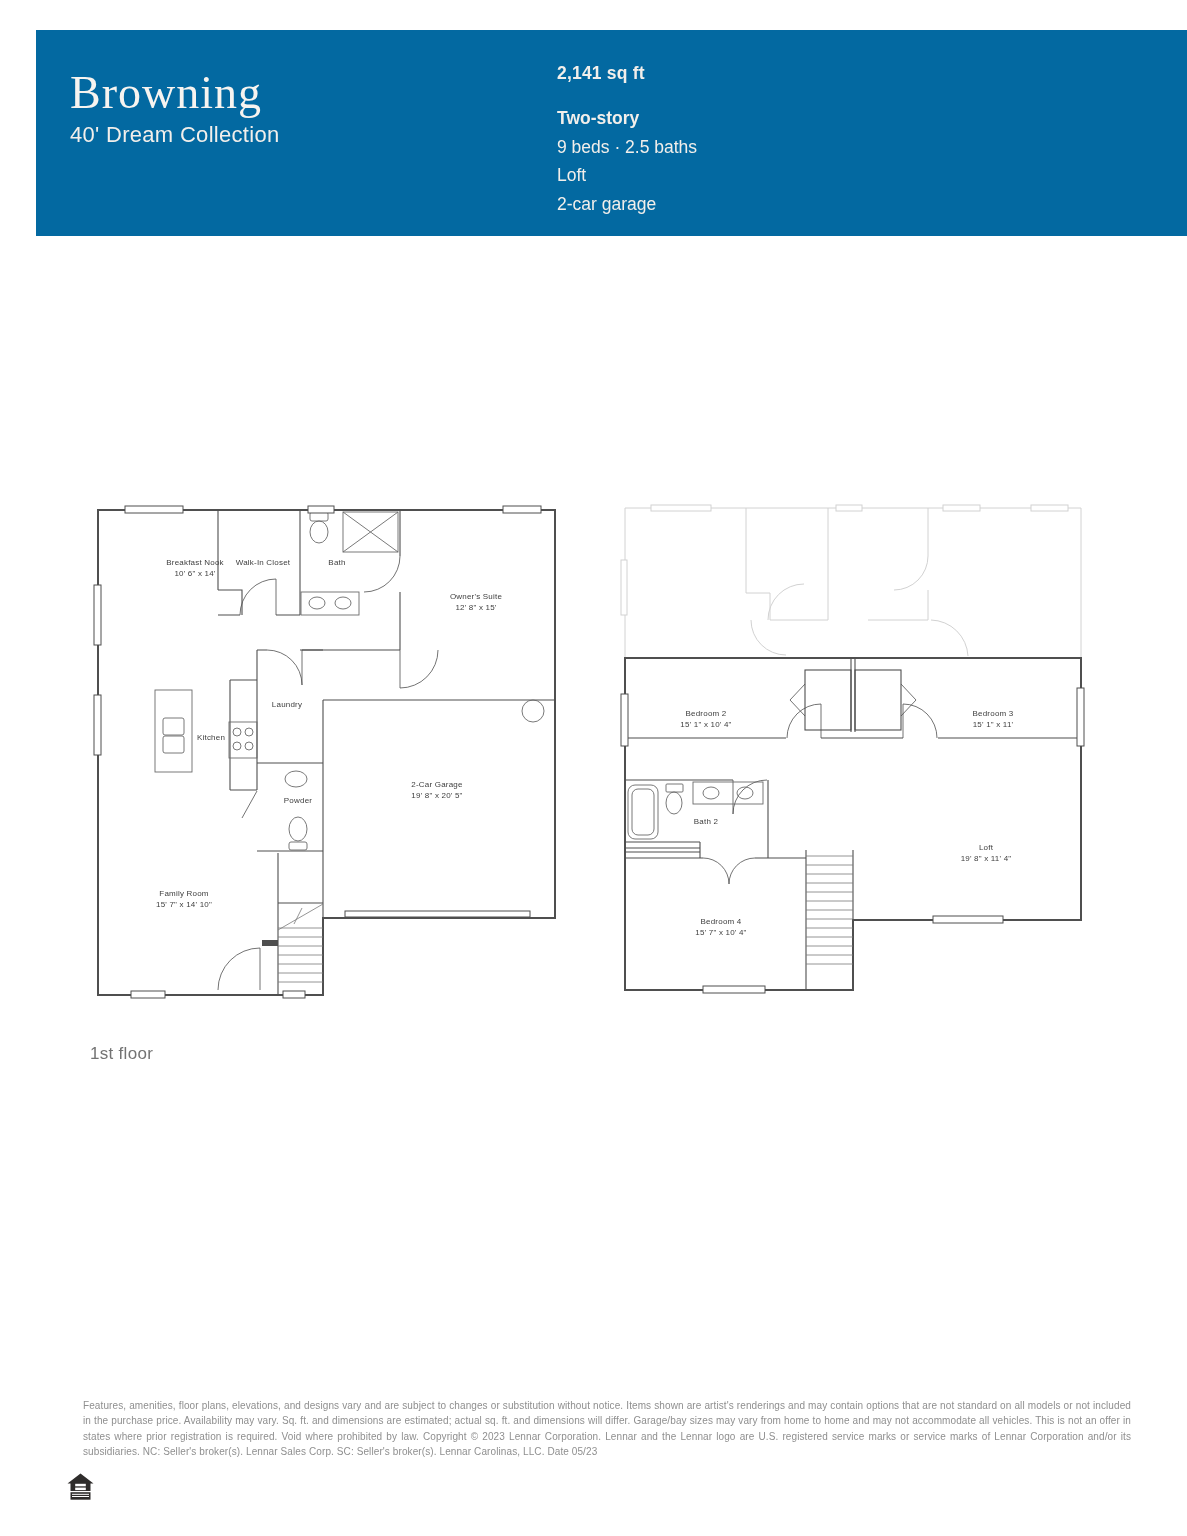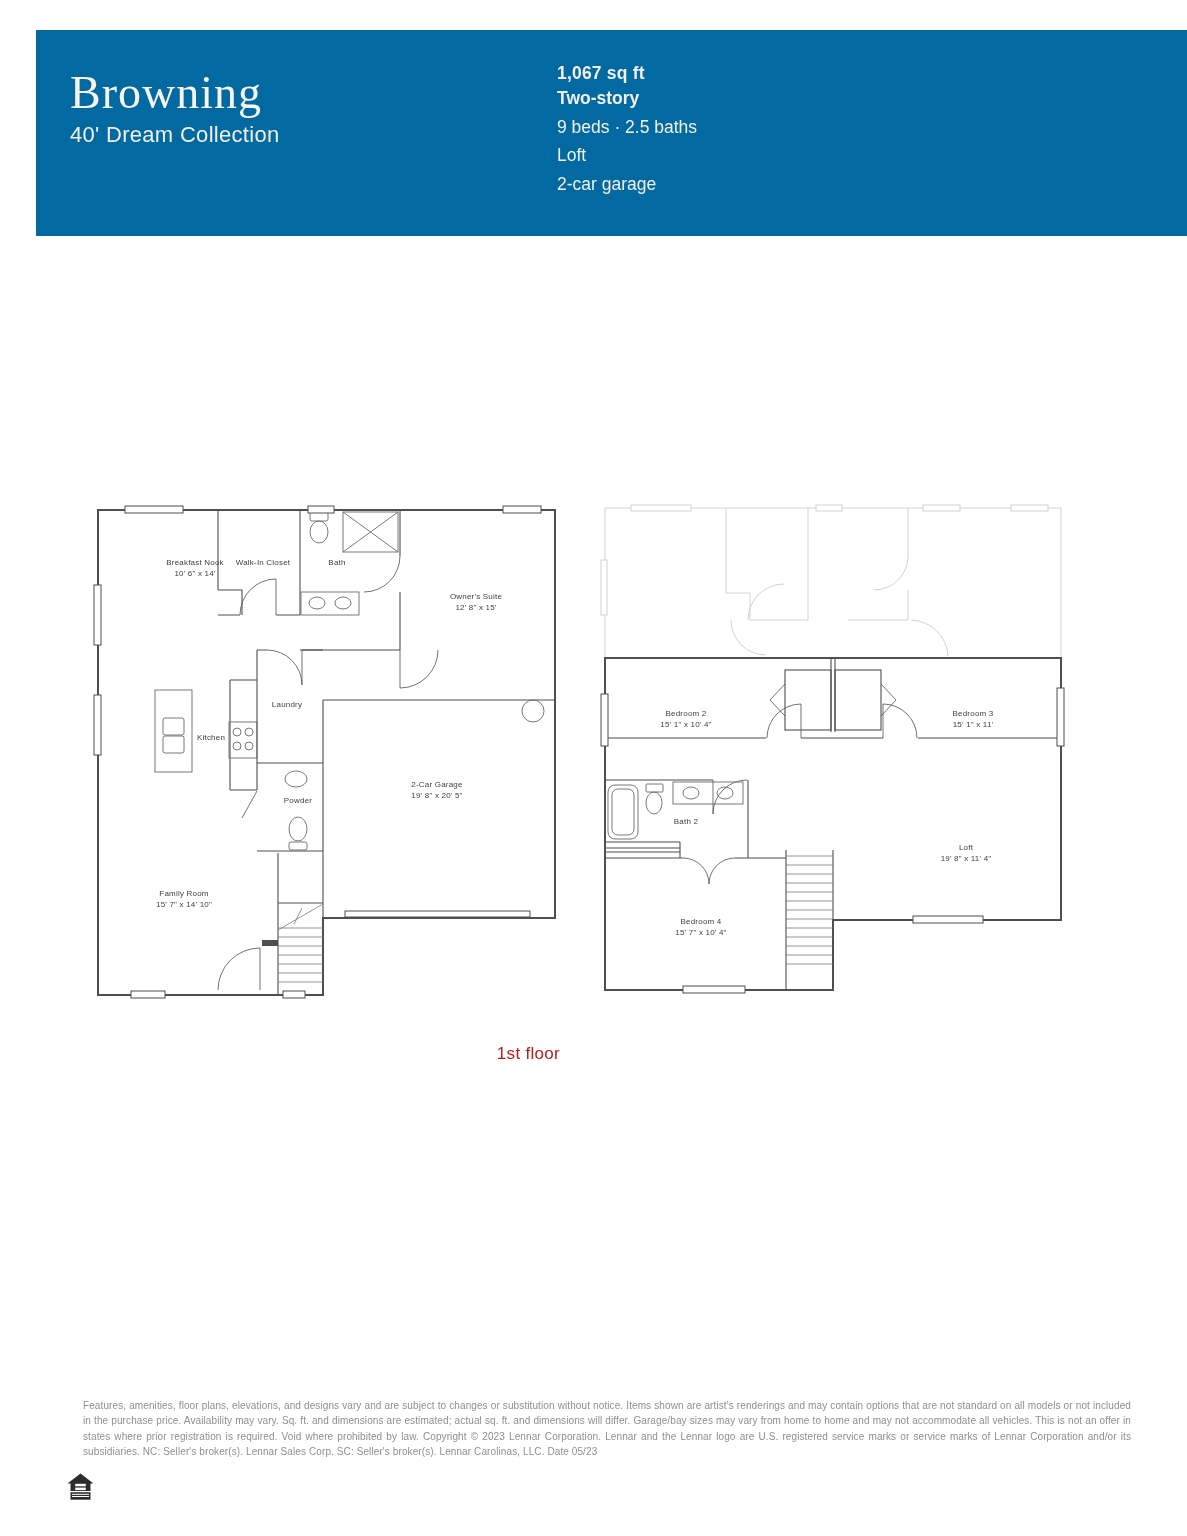--- a/index.html
+++ b/index.html
@@ -6,46 +6,46 @@
   body{font-family:"Liberation Sans",sans-serif;}
   .page{position:relative;width:1187px;height:1536px;background:#ffffff;overflow:hidden;}
 
   
   .header{position:absolute;left:36px;top:30px;width:1115px;height:206px;background:#0369a1;padding-left:48px;}
   .header .title-block{position:absolute;left:34px;top:38px;color:#f7f4f0;}
   .header .title{font-family:"Liberation Serif",serif;font-size:46px;line-height:50px;letter-spacing:1px;font-weight:500;}
   .header .subtitle{font-size:22px;line-height:30px;margin-top:2px;letter-spacing:0.3px;color:#f2efeb;}
   .stats{position:absolute;left:521px;top:33px;color:#f2efeb;font-size:17.5px;}
   .stats .sqft{font-weight:bold;letter-spacing:0.2px;}
-  .stats .group{line-height:28.5px;}
+  .stats .group{margin-top:20px;line-height:28.5px;}
   .stats .strong{font-weight:bold;}
 
   
   .plan{position:absolute;}
   .plan svg{display:block;}
-  .plan-caption{position:absolute;font-size:17px;color:#b91c1c;text-align:right;letter-spacing:0.3px;}
+  .plan-caption{position:absolute;font-size:17px;color:#737373;text-align:left;letter-spacing:0.3px;}
   text.rl{font-family:"Liberation Sans",sans-serif;font-size:8px;fill:#3e3e3e;letter-spacing:0.2px;}
 
   
   .disclaimer{position:absolute;left:83px;top:1398px;width:1048px;font-size:10px;line-height:15.4px;
     color:#8f8f8f;text-align:justify;letter-spacing:0.1px;}
   .eho{position:absolute;left:67px;top:1473px;width:27px;height:28px;}
 </style>
 </head>
 <body>
 
 <div class="page">
 
   <div class="header">
     <div class="title-block">
       <div class="title">Browning</div>
       <div class="subtitle">40' Dream Collection</div>
     </div>
     <div class="stats">
-      <div class="sqft">1,067 sq ft</div>
+      <div class="sqft">2,141 sq ft</div>
       <div class="group">
         <div class="strong">Two-story</div>
         <div>9 beds · 2.5 baths</div>
         <div>Loft</div>
         <div>2-car garage</div>
       </div>
     </div>
   </div>
 
   <div class="plan" style="left:90px;top:498px;">
@@ -128,21 +128,21 @@
         <text class="rl" x="208" y="305">Powder</text>
         <text class="rl" x="347" y="289">2-Car Garage</text>
         <text class="rl" x="347" y="300">19' 8" x 20' 5"</text>
         <text class="rl" x="94" y="398">Family Room</text>
         <text class="rl" x="94" y="409">15' 7" x 14' 10"</text>
       </g>
     </svg>
   </div>
   <div class="plan-caption" style="left:90px;top:1044px;width:470px;">1st floor</div>
 
-  <div class="plan" style="left:598px;top:498px;">
+  <div class="plan" style="left:618px;top:498px;">
     <svg width="470" height="507" viewBox="0 0 470 507">
 
       <g stroke="#d2d2d2" fill="none" stroke-width="1">
         <path d="M7,160 V10 H463 V160"></path>
         <path d="M128,10 V95 M128,95 H152 V122 M210,10 V122 M310,10 V58 M310,92 V122 M152,122 H210 M250,122 H310"></path>
         <path d="M186,86 A36,36 0 0 0 150,122"></path>
         <path d="M310,58 A34,34 0 0 1 276,92"></path>
         <path d="M133,122 A35,35 0 0 0 168,157"></path>
         <path d="M313,122 A38,38 0 0 1 350,158"></path>
         <rect x="33" y="7" width="60" height="6" fill="#ffffff"></rect>

